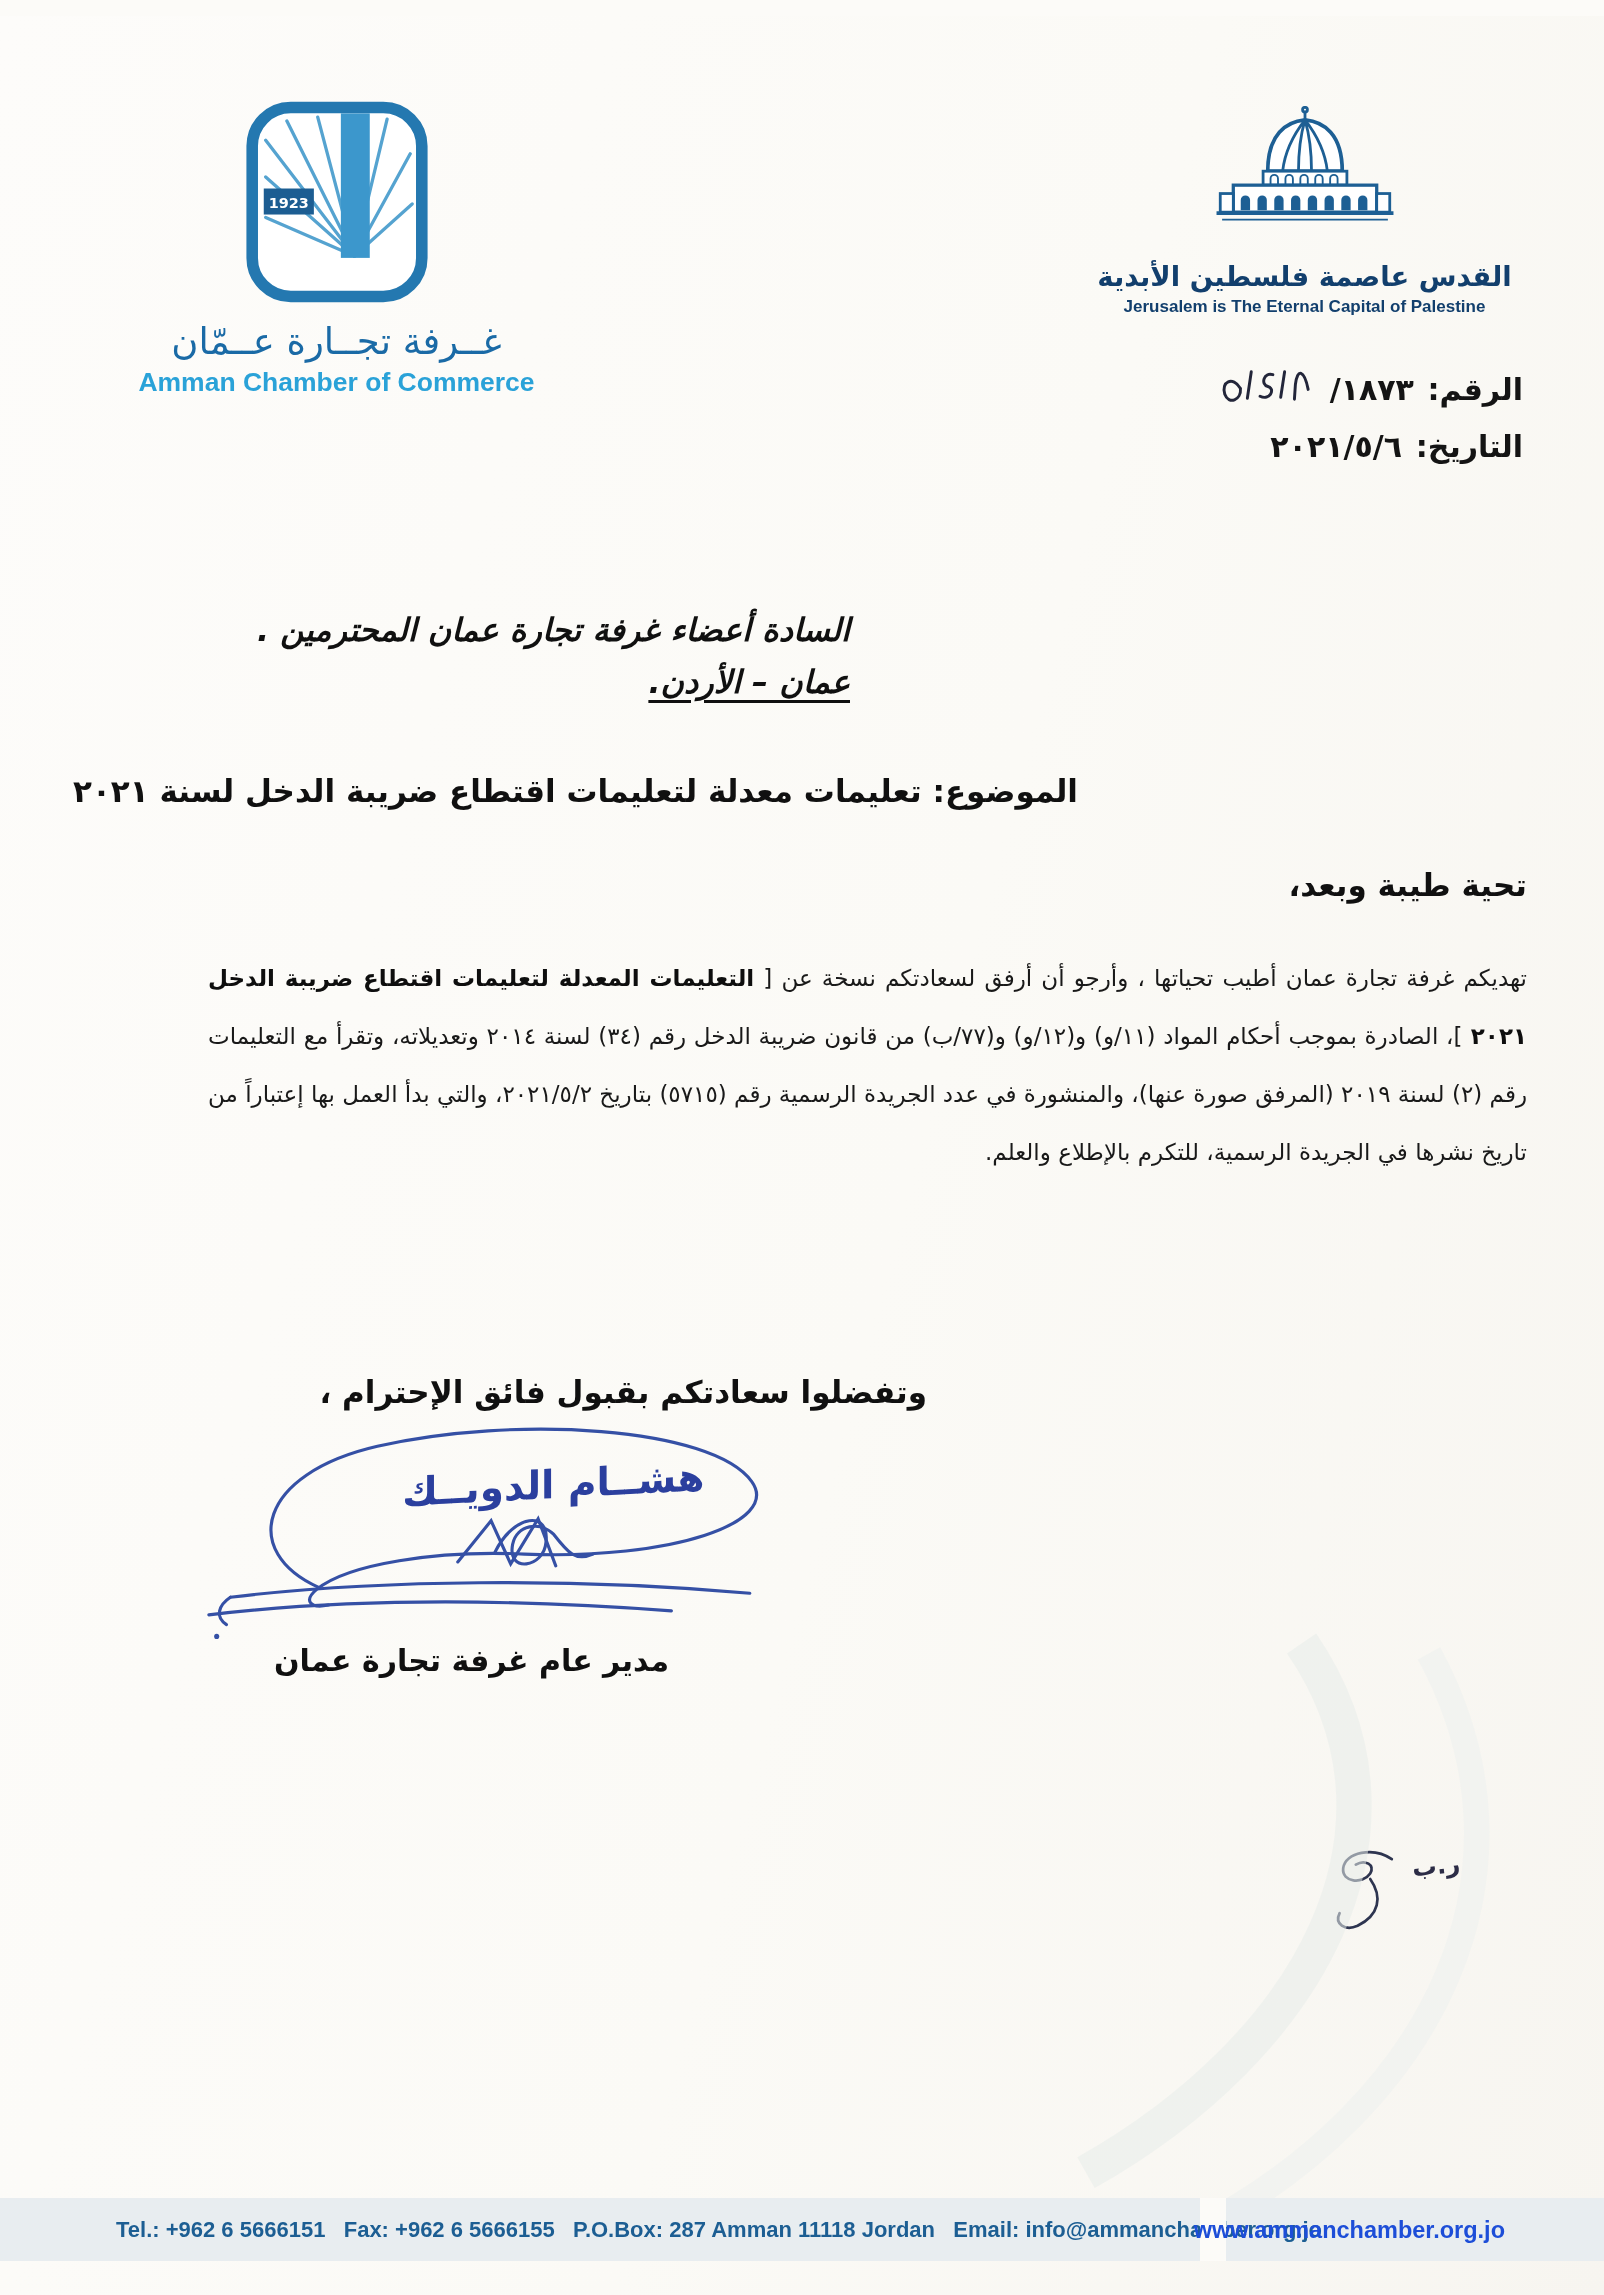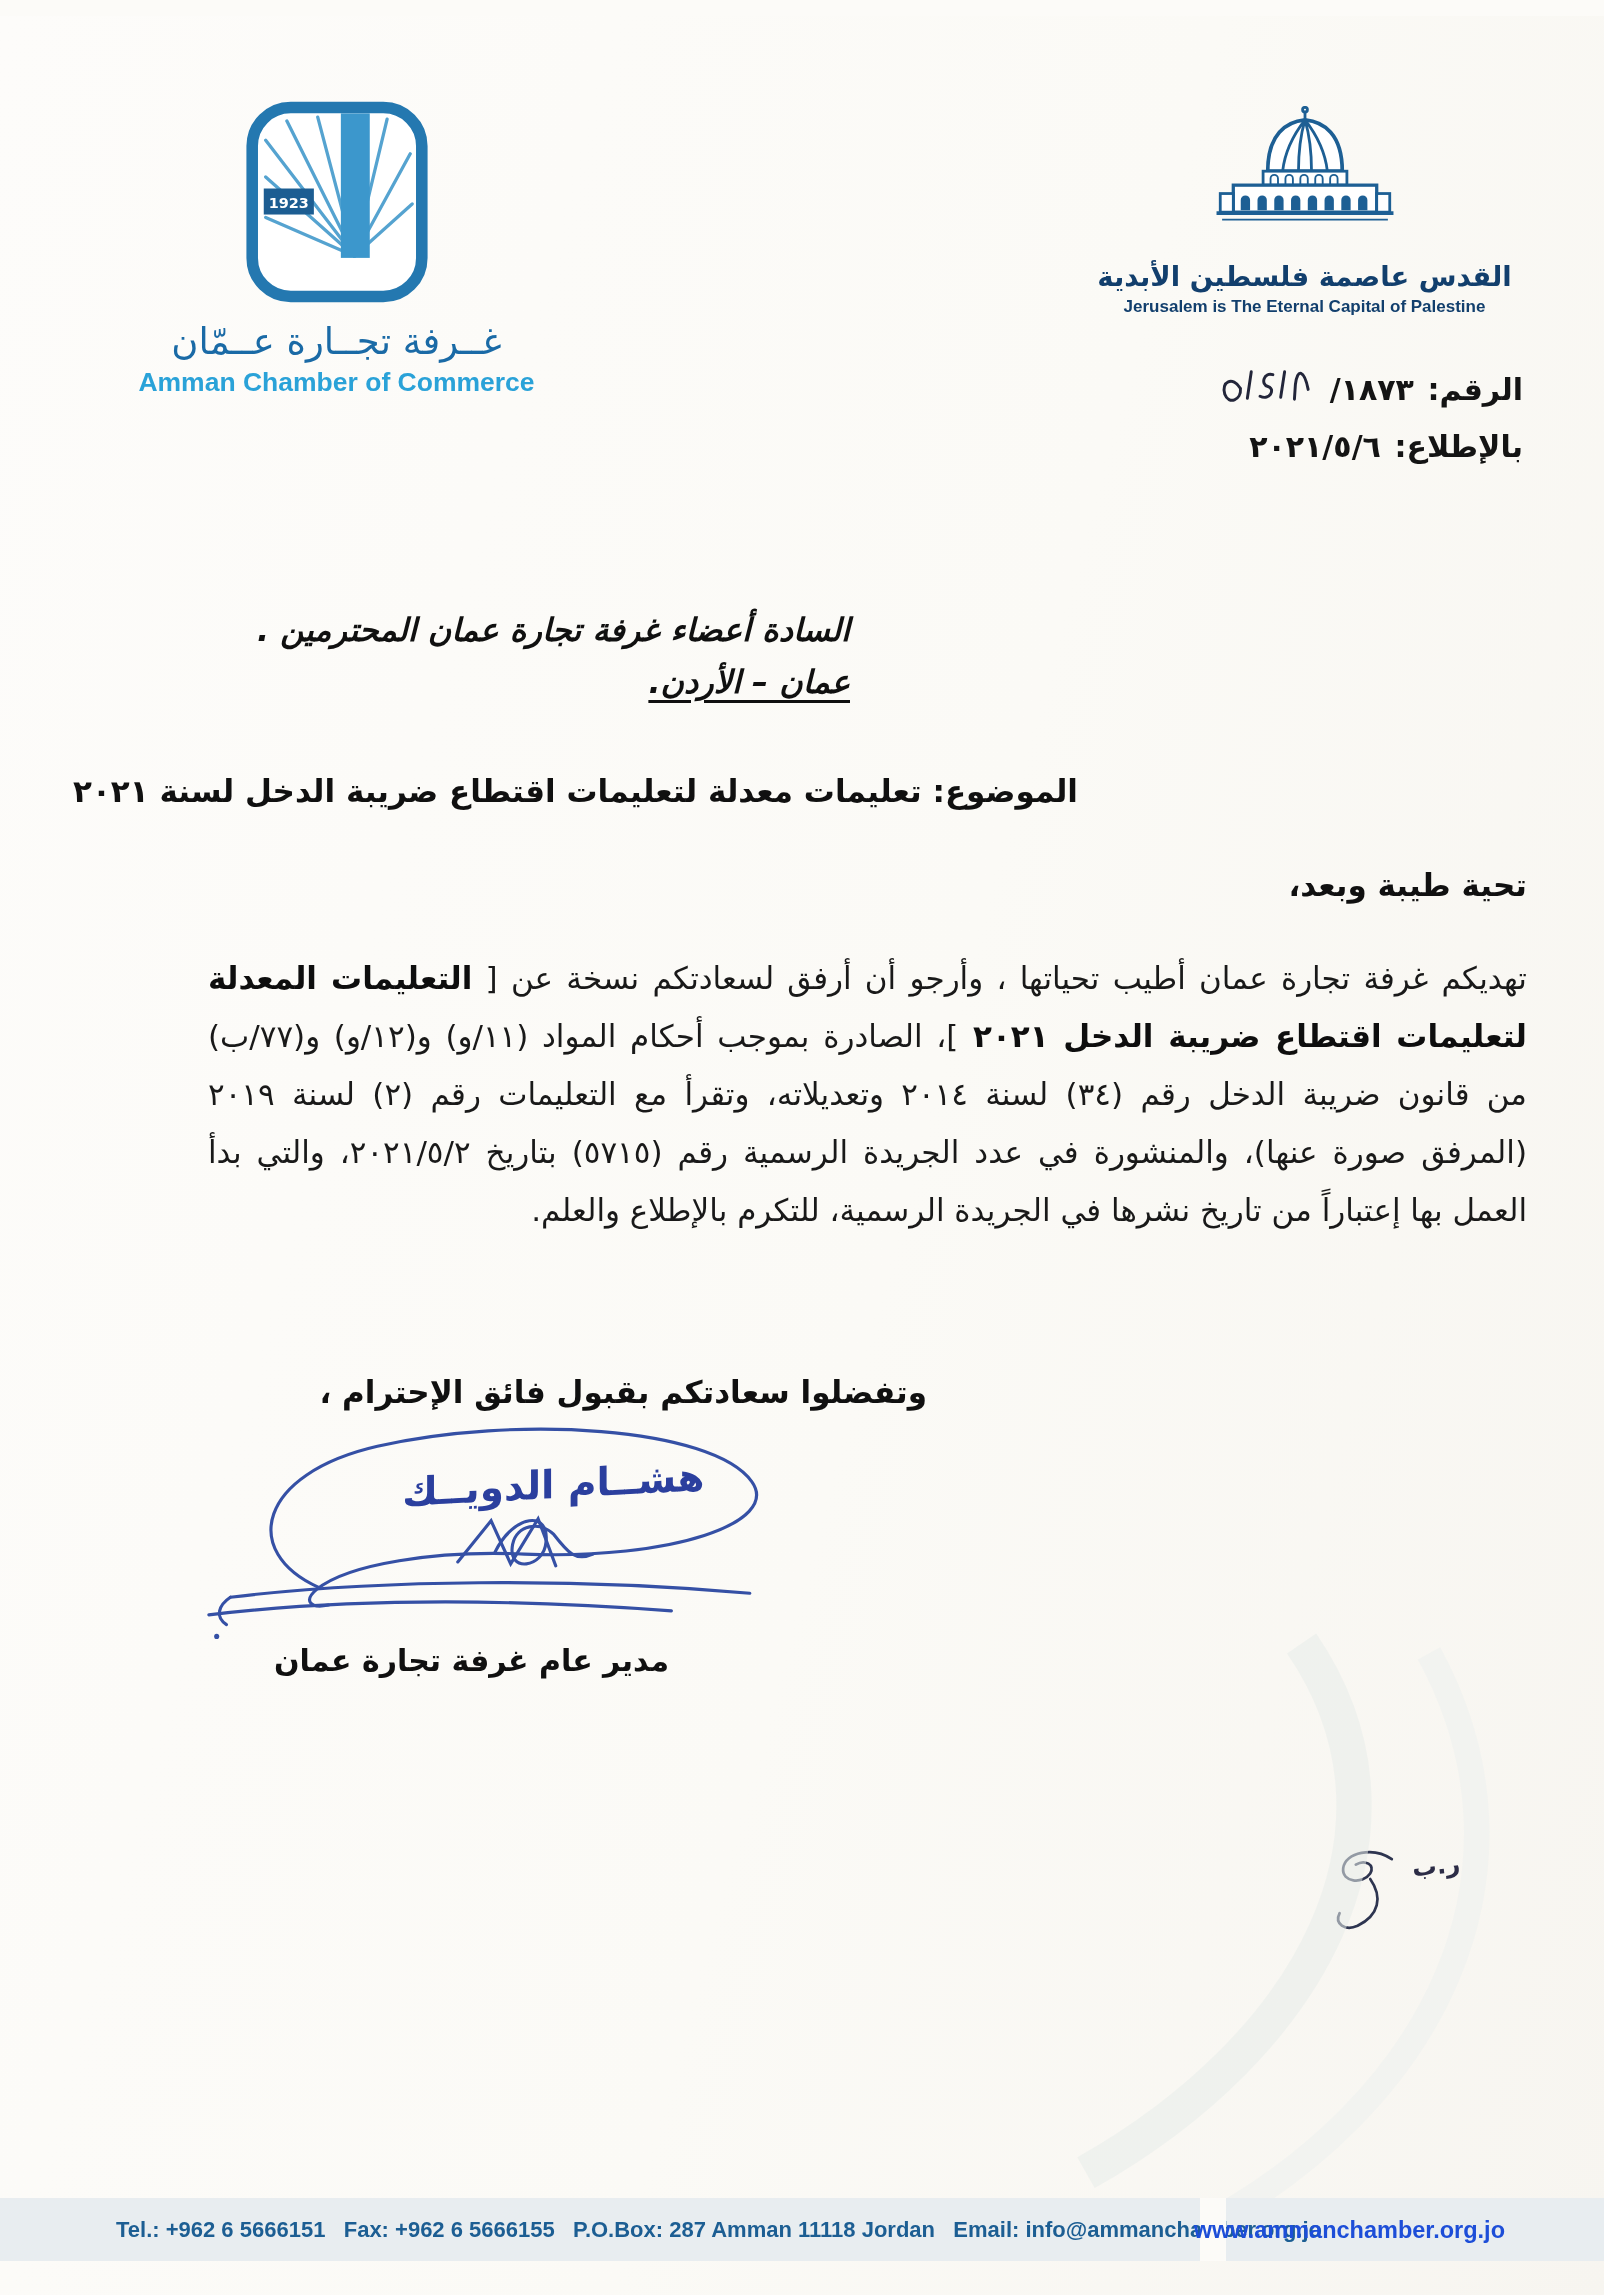--- a/index.html
+++ b/index.html
@@ -36,21 +36,21 @@
   
   .recipient { position:absolute; right:755px; top:588px; direction:rtl; text-align:right;
                font-size:32px; font-weight:bold; line-height:52px; color:#101010;font-style:italic; }
   .recipient .u { text-decoration:underline; text-underline-offset:6.9px; text-decoration-thickness:2.5px; }
 
   .subject { position:absolute; right:527px; top:757px; direction:rtl; font-size:31px; font-weight:bold; color:#101010; white-space:nowrap; }
 
   .greeting { position:absolute; right:78px; top:851px; direction:rtl; font-size:31px; font-weight:bold; color:#101010; }
 
   .body-par { position:absolute; right:78px; left:208px; top:933px; direction:rtl;
-              text-align:justify; font-size:31px; line-height:58px; color:#191919; }
+              text-align:justify; font-size:23px; line-height:58px; color:#191919; }
   .body-par b { color:#0e0e0e; }
 
   .closing { position:absolute; right:678px; top:1358px; direction:rtl; font-size:31px; font-weight:bold; color:#101010; }
 
   
   .sig { position:absolute; left:201px; top:1387px; width:637px; height:260px; }
   .sig svg { position:absolute; inset:0; width:100%; height:100%; }
   .sig-name { position:absolute; left:201px; top:59px; font-size:39px; font-weight:bold;
               color:#2b3f9e; direction:rtl; transform:rotate(-3deg) skewX(-3deg); }
   .sig-title { position:absolute; left:274px; top:1627px; direction:rtl; font-size:30px; font-weight:bold; color:#101010; }
@@ -139,21 +139,21 @@
         <g stroke="#23263a" stroke-width="3" fill="none" stroke-linecap="round">
           <path d="M 96 32 C 92 12 85 10 83 27 L 82 42"></path>
           <path d="M 72 14 L 68 40"></path>
           <path d="M 60 17 C 51 14 47 27 55 29 C 63 31 57 44 47 39"></path>
           <path d="M 38 14 L 34 41"></path>
           <path d="M 27 31 C 19 18 7 24 11 37 C 15 48 28 43 27 31"></path>
         </g>
       </svg>
     </div>
     <div class="ref-line">
-      <span>بالإطلاع:</span>
+      <span>التاريخ:</span>
       <span>٢٠٢١/٥/٦</span>
     </div>
   </div>
 
   <div class="recipient">
     <div>السادة أعضاء غرفة تجارة عمان المحترمين .</div>
     <div class="u">عمان – الأردن.</div>
   </div>
 
   <div class="subject">الموضوع: تعليمات معدلة لتعليمات اقتطاع ضريبة الدخل لسنة ٢٠٢١</div>

